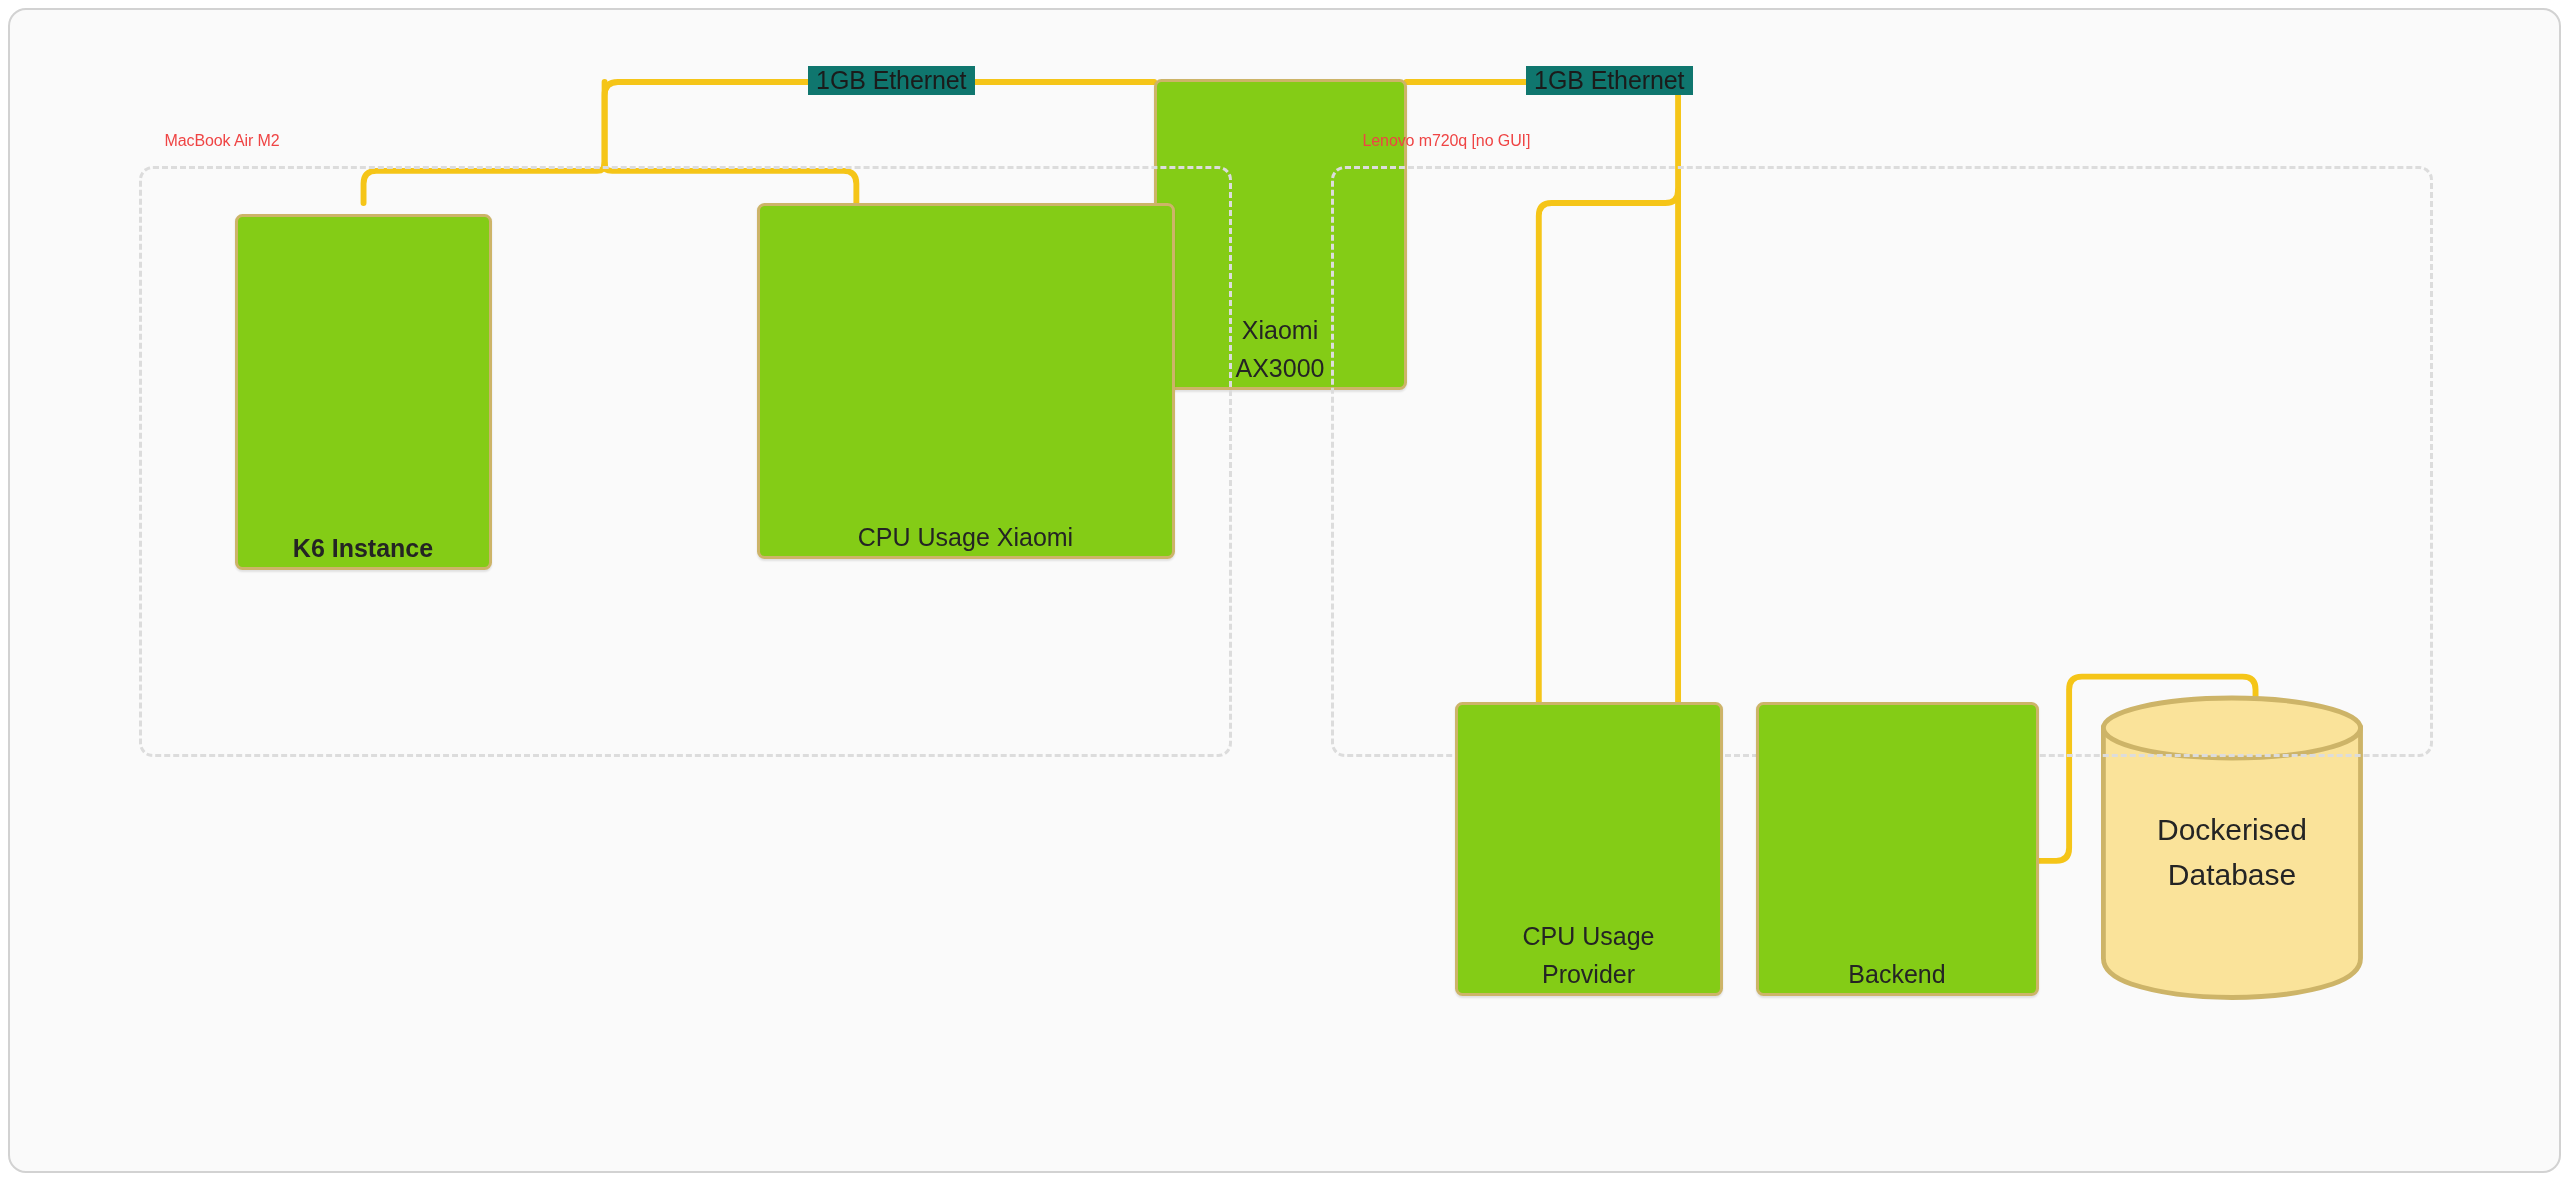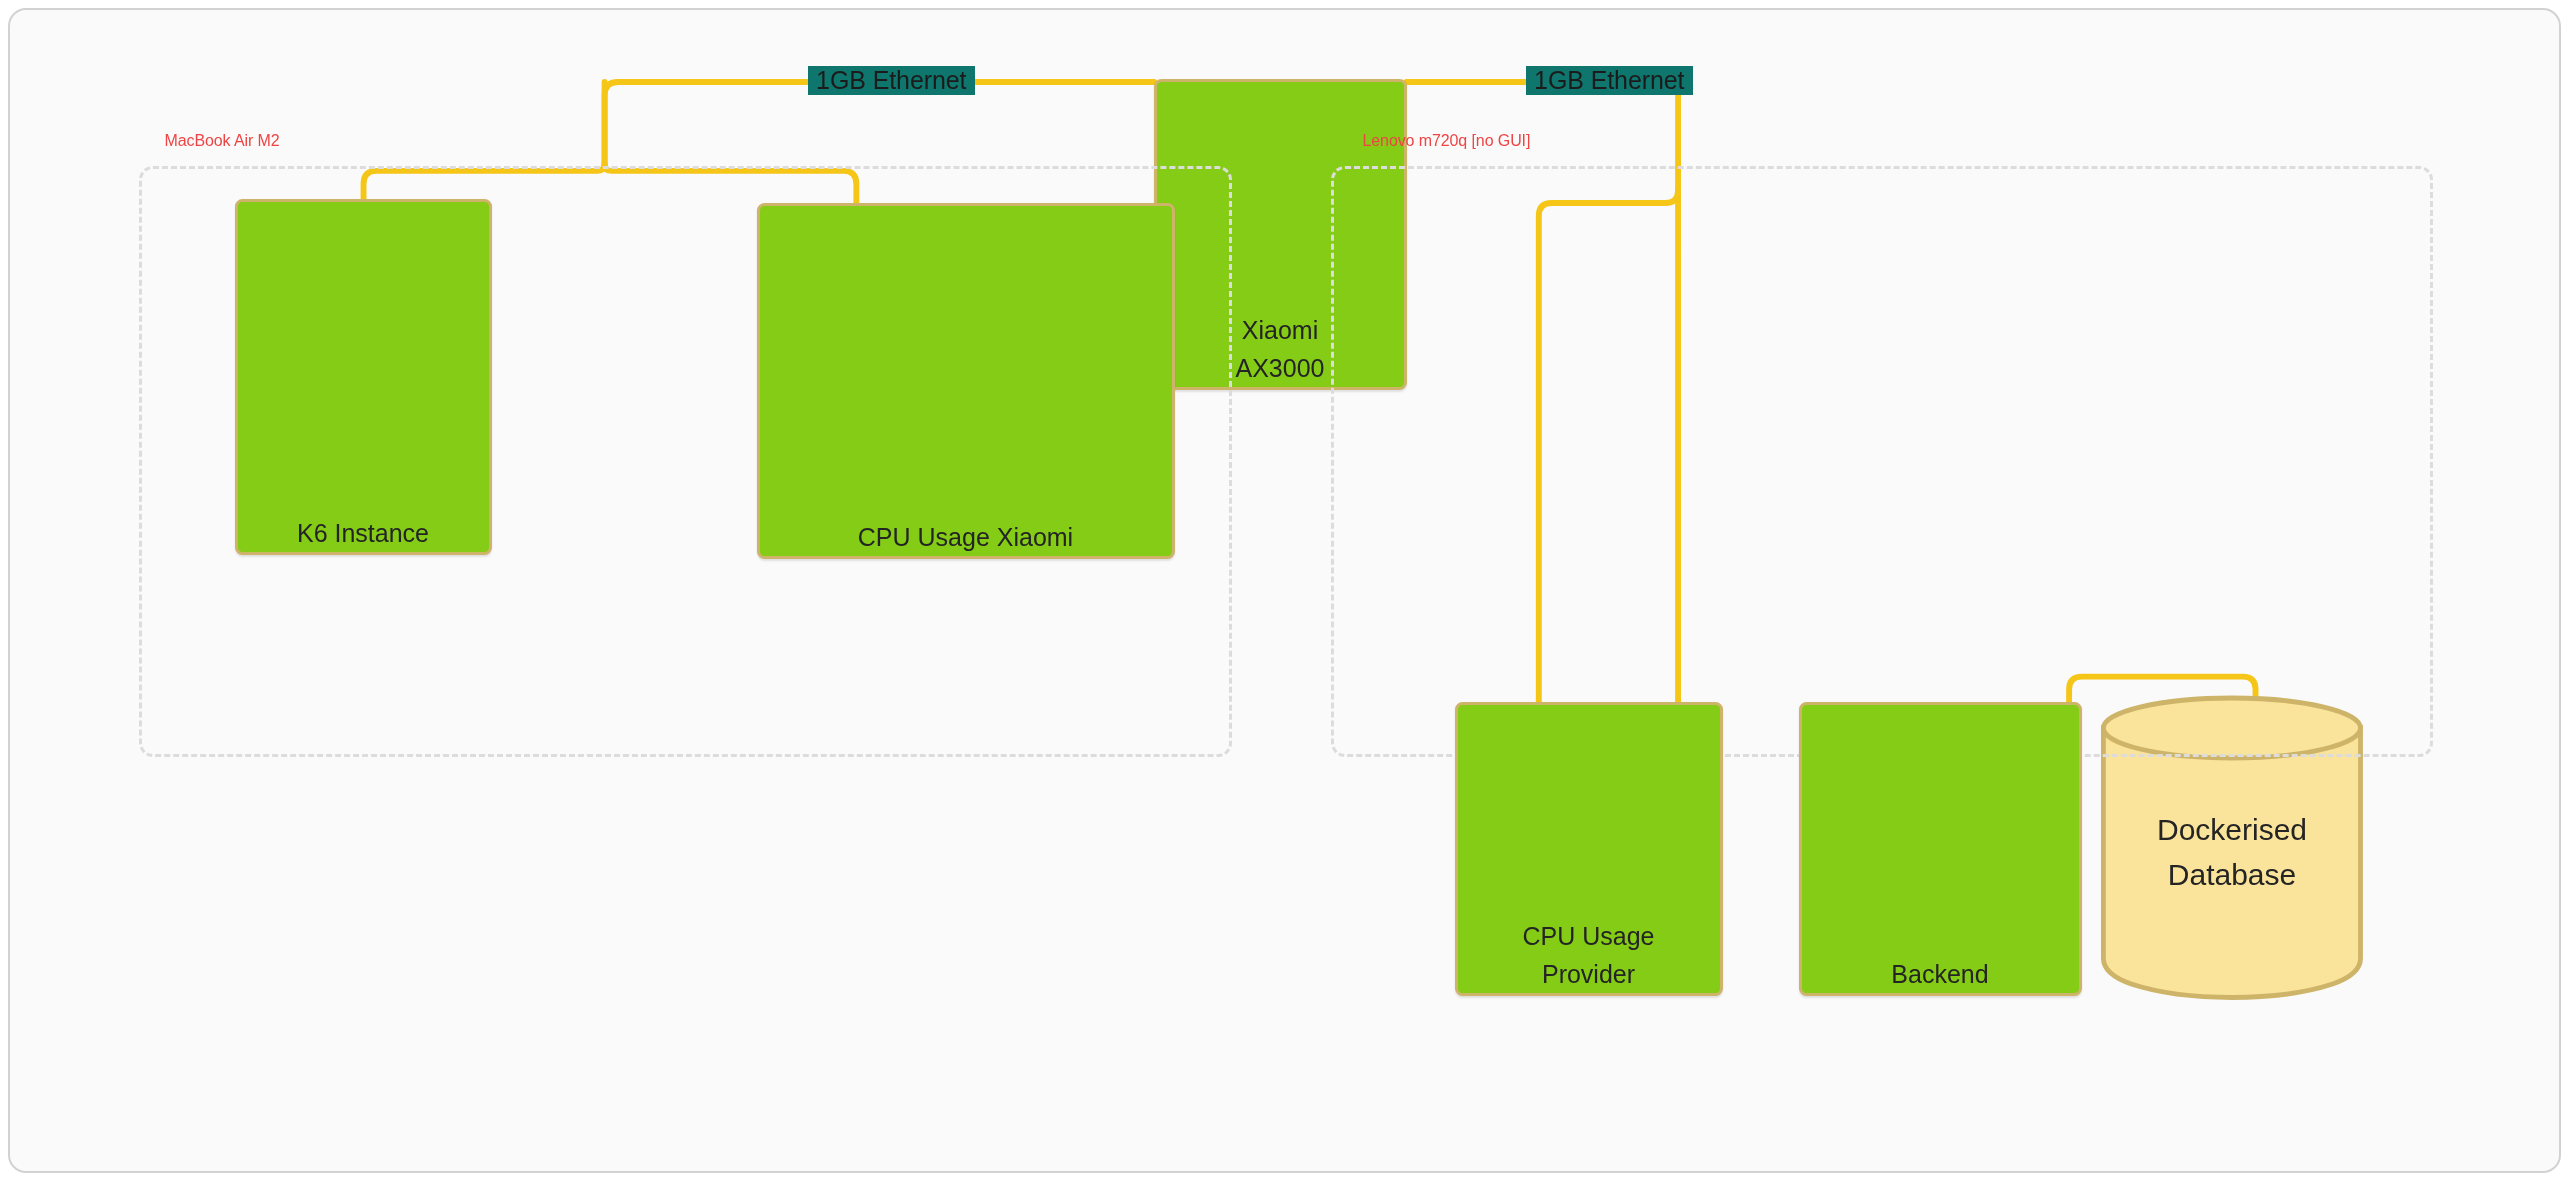--- a/index.html
+++ b/index.html
@@ -119,39 +119,39 @@
       <div>AX3000</div>
     </div>
   </div>
 
   <div class="edge-label" style="left:798px; top:56px;">1GB Ethernet</div>
   <div class="edge-label" style="left:1516px; top:56px;">1GB Ethernet</div>
 
   <div class="group-label" style="left:155px; top:122px;">MacBook Air M2</div>
   <div class="group-box" style="left:129px; top:156px; width:1093px; height:591px;"></div>
 
-  <div class="node" style="left:225px; top:189px; width:257px; height:356px;">
+  <div class="node" style="left:225px; top:204px; width:257px; height:356px;font-weight:bold;">
     <div class="label-lines">K6 Instance</div>
   </div>
 
   <div class="node" style="left:747px; top:193px; width:418px; height:356px;">
     <div class="label-lines">CPU Usage Xiaomi</div>
   </div>
 
   <div class="group-label" style="left:1353px; top:122px;">Lenovo m720q [no GUI]</div>
   <div class="group-box" style="left:1321px; top:156px; width:1102px; height:591px;"></div>
 
   <div class="node" style="left:1398px; top:692px; width:268px; height:294px; position:absolute;margin-left:47px;">
     <div class="label-lines">
       <div>CPU Usage</div>
       <div>Provider</div>
     </div>
   </div>
 
-  <div class="node" style="left:1746px; top:692px; width:283px; height:294px;margin-left:43px;">
+  <div class="node" style="left:1746px; top:692px; width:283px; height:294px;">
     <div class="label-lines">Backend</div>
   </div>
 
   <div class="cyl-text" style="left:2094px; top:797px; width:257px;">
     <div>Dockerised</div>
     <div>Database</div>
   </div>
 
 </div>
 

